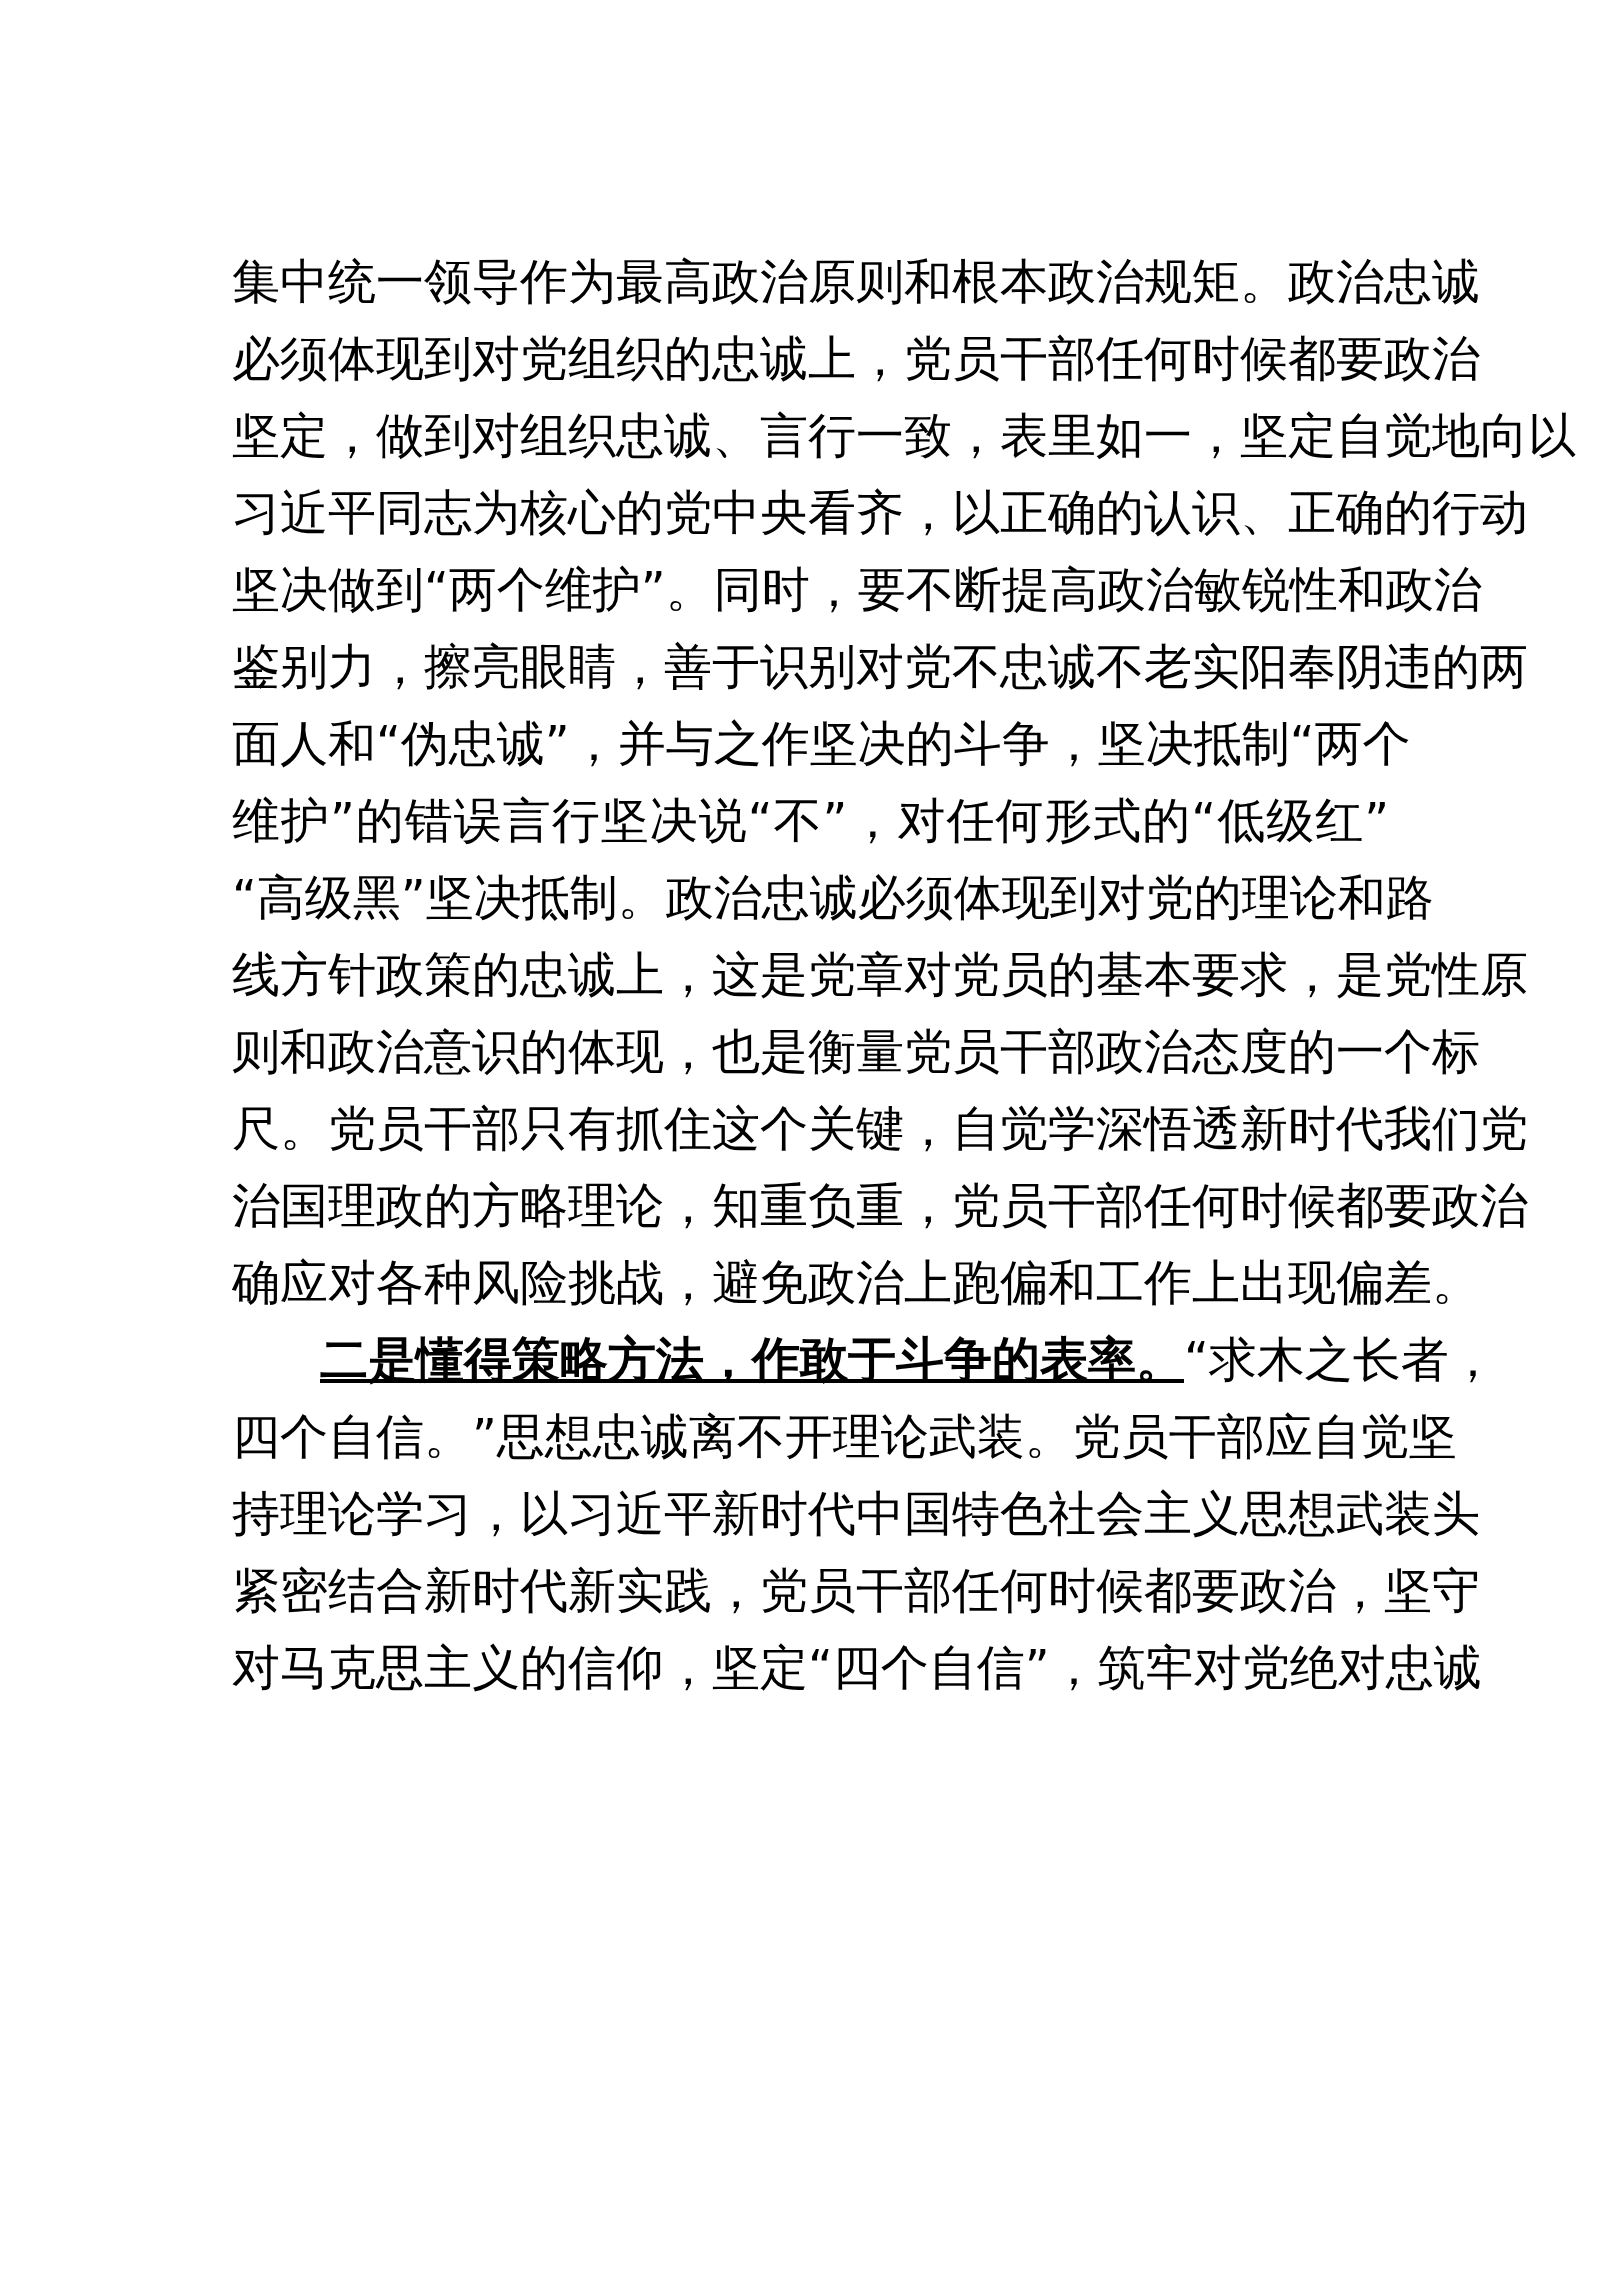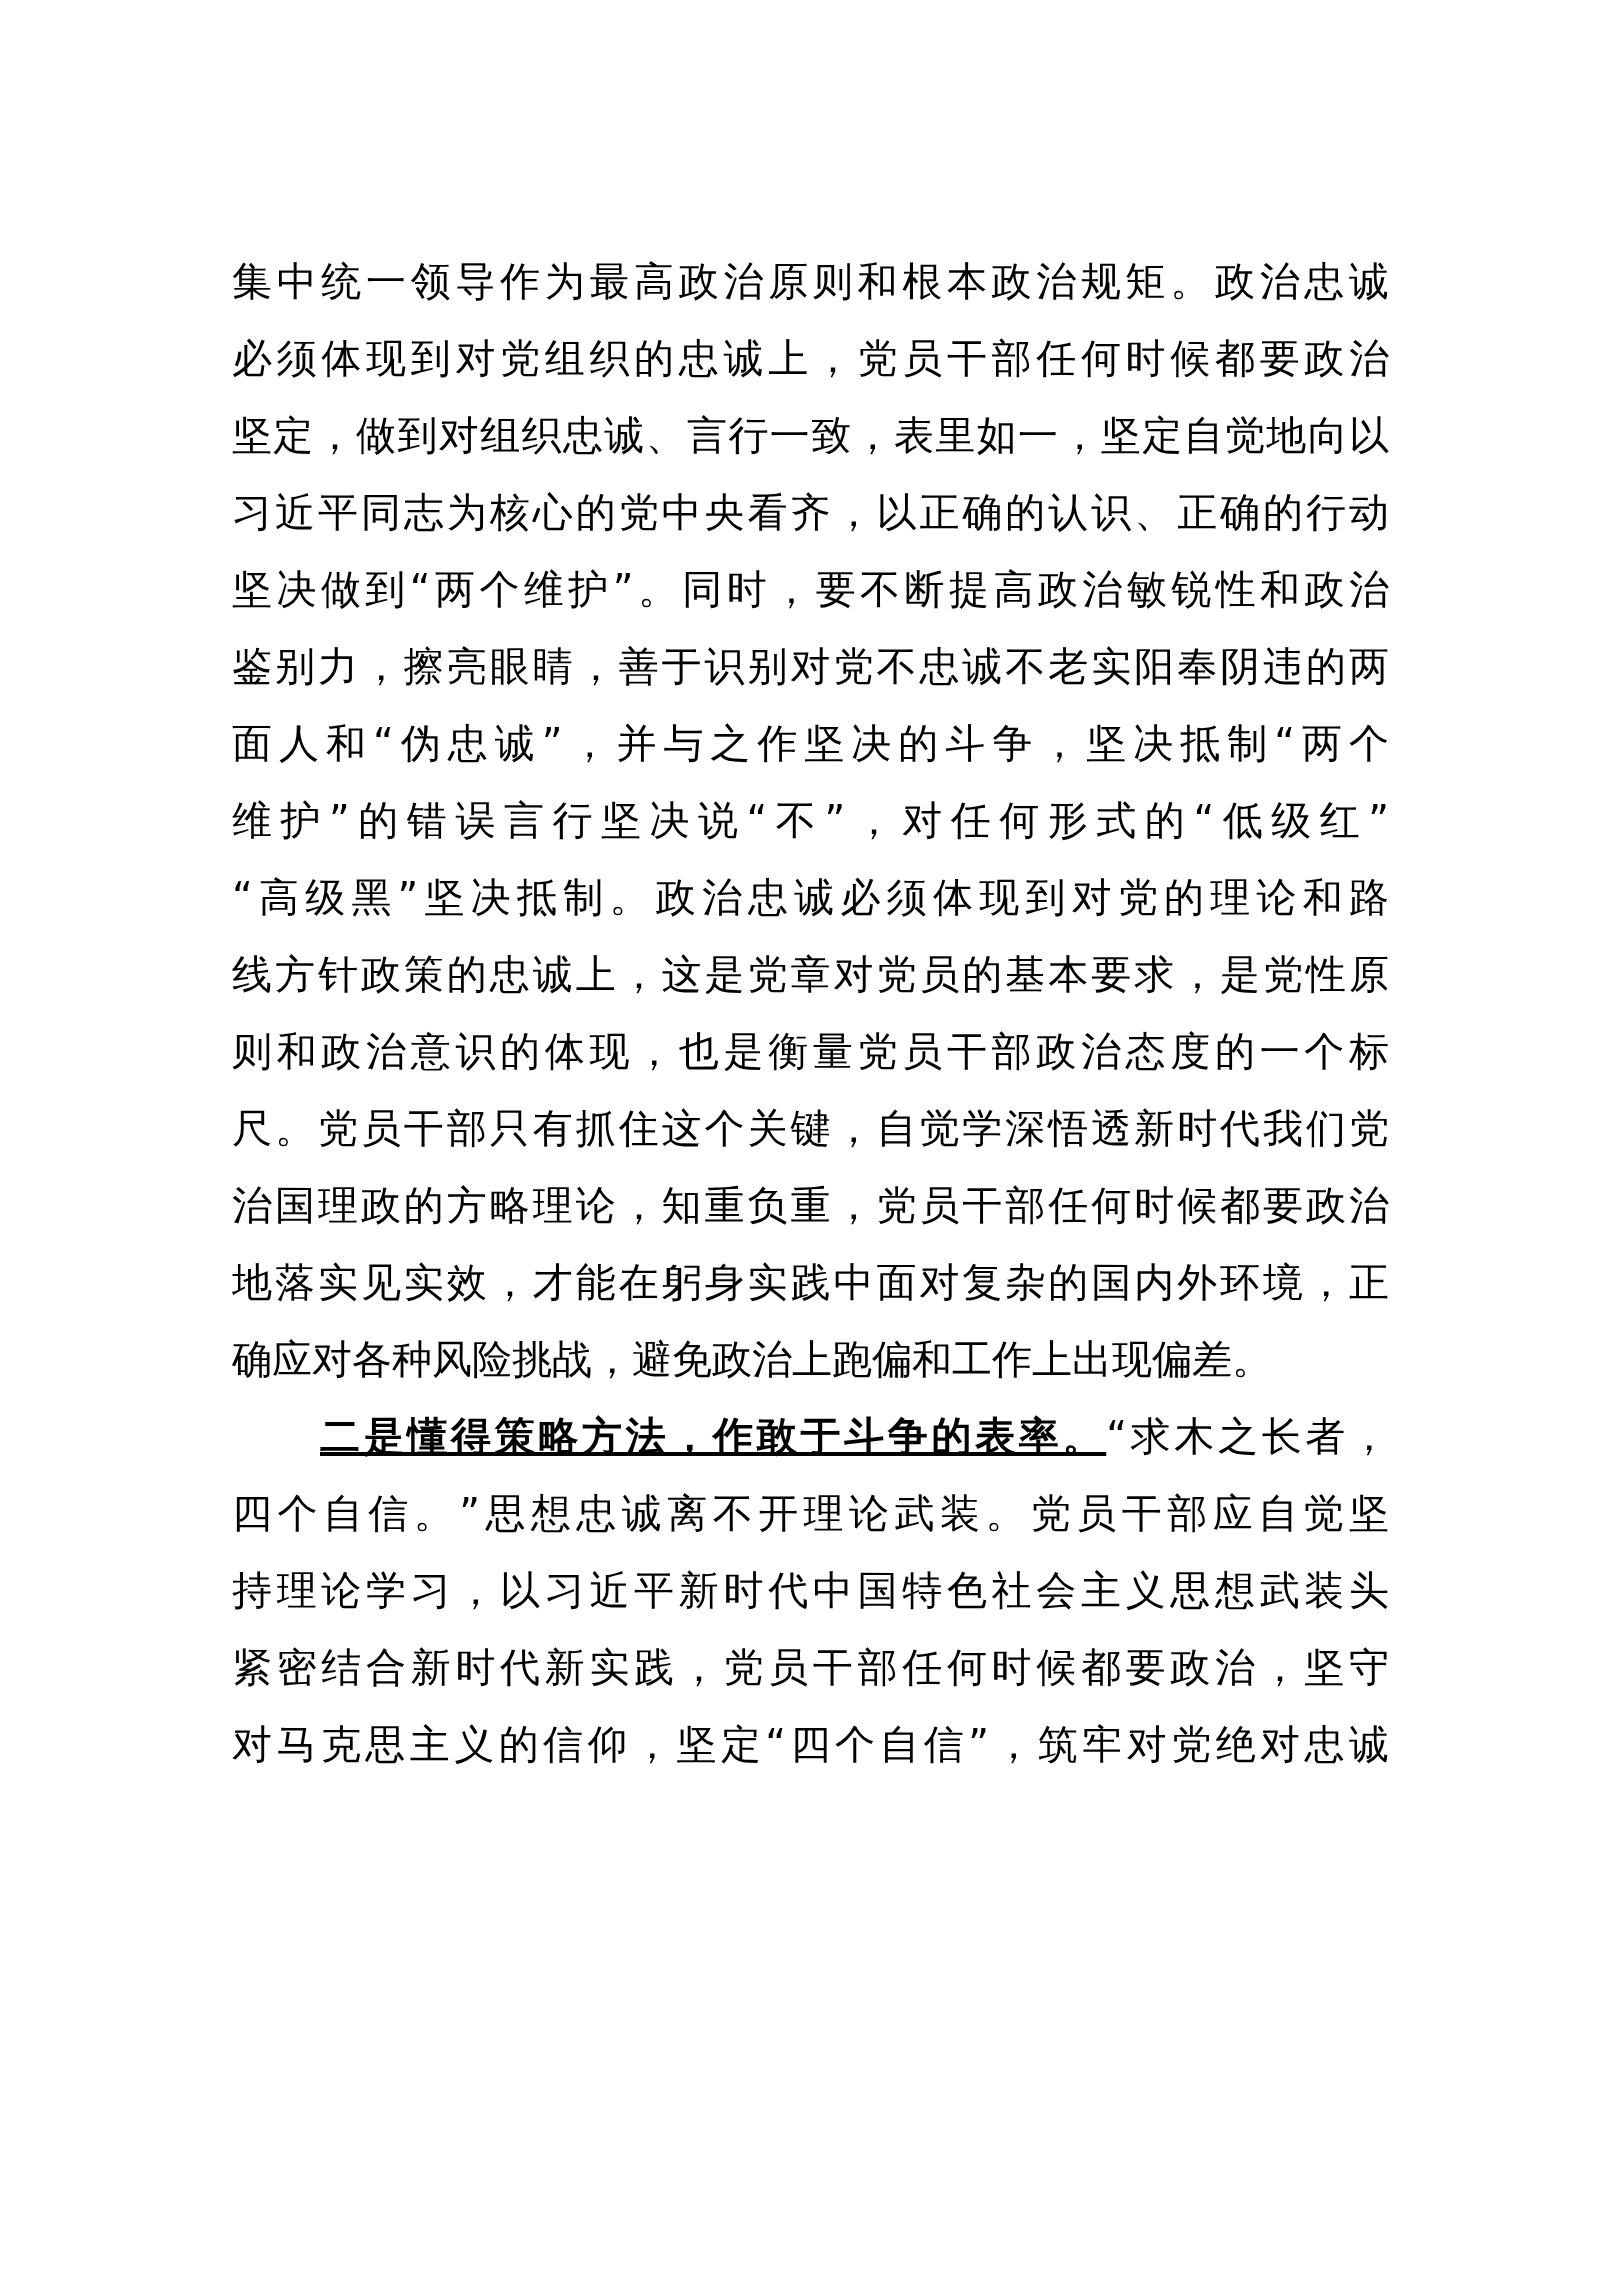--- a/index.html
+++ b/index.html
@@ -17,21 +17,21 @@
     }
     .page {
       position: absolute;
       left: 232px;
       top: 243px;
       width: 1157px;
     }
     .line {
       height: 77px;
       line-height: 77px;
-      font-size: 40px;
+      font-size: 48px;
       white-space: nowrap;
       text-align: justify;
       text-align-last: justify;
       display: block;
     }
     .line.last {
       text-align-last: left;
     }
     .line.indent {
       padding-left: 88px;
@@ -52,21 +52,20 @@
     <span class="line">习近平同志为核心的党中央看齐，以正确的认识、正确的行动</span>
     <span class="line">坚决做到“两个维护”。同时，要不断提高政治敏锐性和政治</span>
     <span class="line">鉴别力，擦亮眼睛，善于识别对党不忠诚不老实阳奉阴违的两</span>
     <span class="line">面人和“伪忠诚”，并与之作坚决的斗争，坚决抵制“两个</span>
     <span class="line">维护”的错误言行坚决说“不”，对任何形式的“低级红”</span>
     <span class="line">“高级黑”坚决抵制。政治忠诚必须体现到对党的理论和路</span>
     <span class="line">线方针政策的忠诚上，这是党章对党员的基本要求，是党性原</span>
     <span class="line">则和政治意识的体现，也是衡量党员干部政治态度的一个标</span>
     <span class="line">尺。党员干部只有抓住这个关键，自觉学深悟透新时代我们党</span>
     <span class="line">治国理政的方略理论，知重负重，党员干部任何时候都要政治</span>
-    <span class="line">地落实见实效，才能在躬身实践中面对复杂的国内外环境，正</span>
     <span class="line last">确应对各种风险挑战，避免政治上跑偏和工作上出现偏差。</span>
   </div>
 
   <div class="paragraph">
     <span class="line indent"><span class="bold">二是懂得策略方法，作敢于斗争的表率。</span><span>“求木之长者，</span></span>
     <span class="line">四个自信。”思想忠诚离不开理论武装。党员干部应自觉坚</span>
     <span class="line">持理论学习，以习近平新时代中国特色社会主义思想武装头</span>
     <span class="line">紧密结合新时代新实践，党员干部任何时候都要政治，坚守</span>
     <span class="line">对马克思主义的信仰，坚定“四个自信”，筑牢对党绝对忠诚</span>
   </div>

